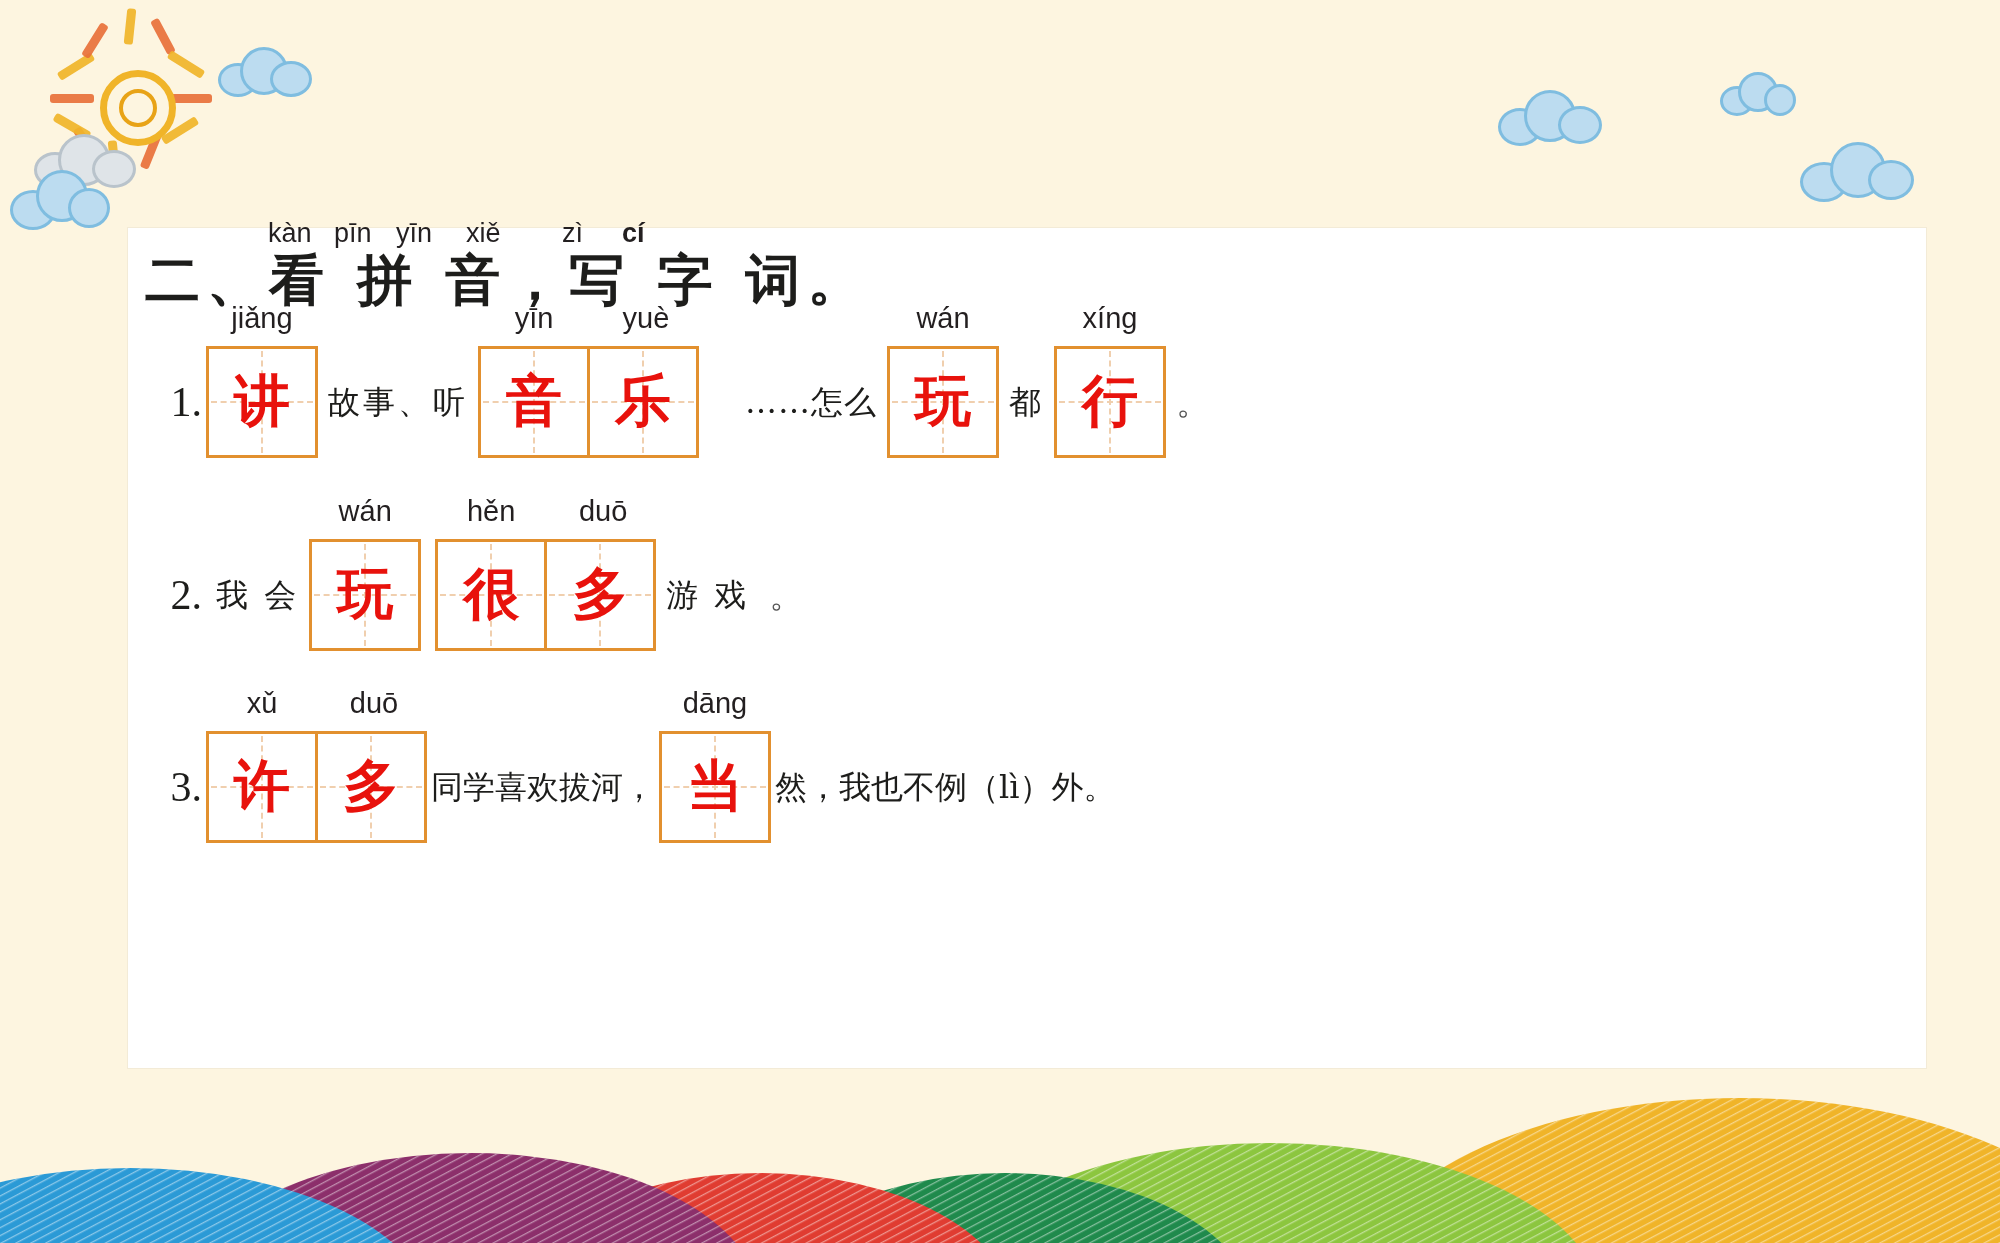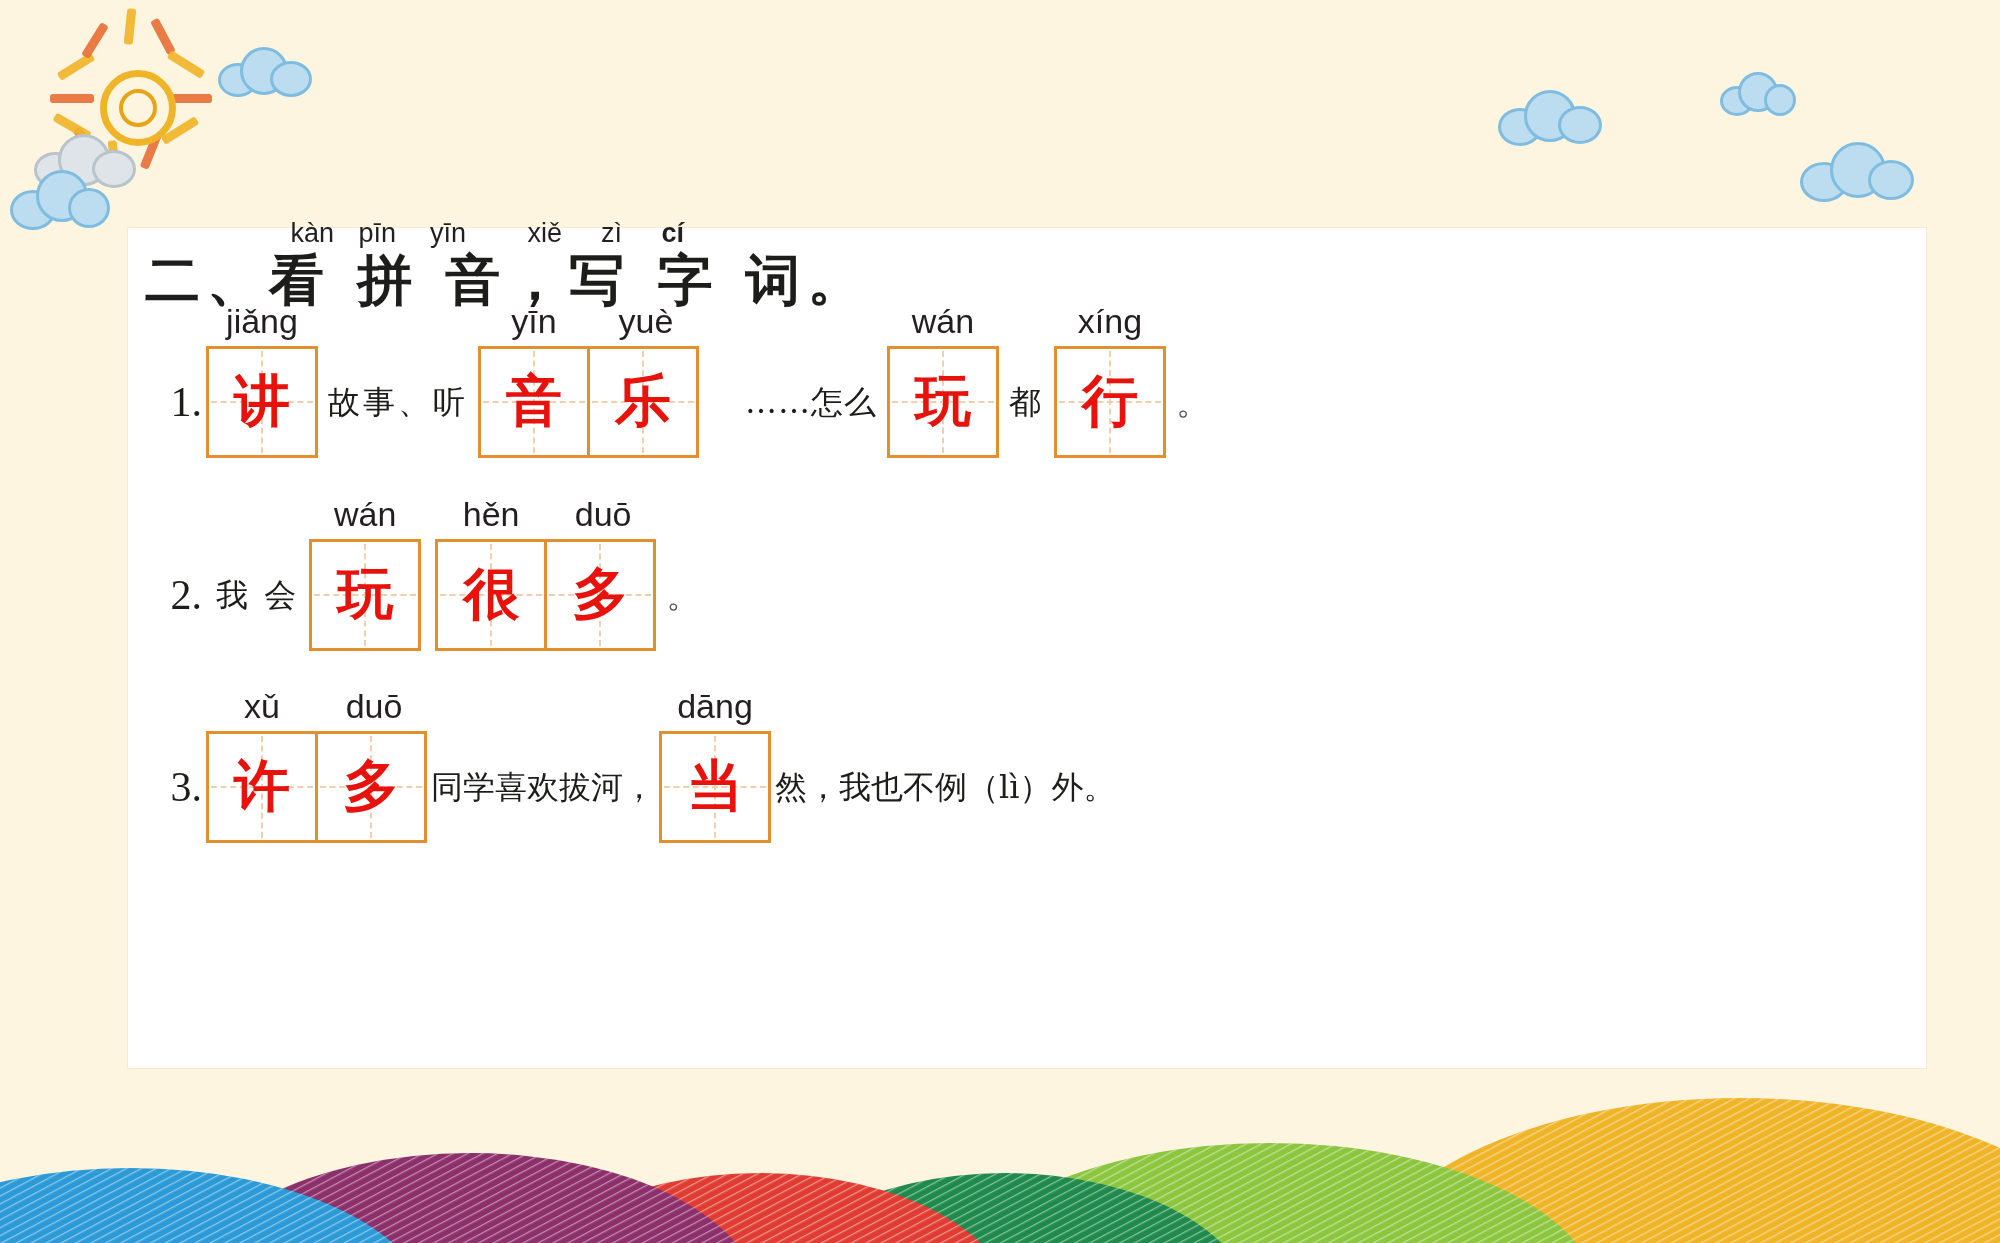--- a/index.html
+++ b/index.html
@@ -46,21 +46,21 @@
     box-shadow:0 0 0 1px rgba(0,0,0,0.04);
   }
 
   
   .heading-wrap { position:absolute; left:17px; top:-10px; }
   .heading-pinyin {
     position:absolute; left:123px; top:0px;
     font-size:27px; color:#231f20; letter-spacing:0px;
     white-space:nowrap;
   }
-  .heading-pinyin span { display:inline-block; text-align:right; }
+  .heading-pinyin span { display:inline-block; text-align:left; }
   .hp1{ width:66px; }
   .hp2{ width:62px; }
   .hp3{ width:70px; }
   .hp4{ width:96px; }
   .hp5{ width:60px; }
   .hp6{ width:62px;font-weight:bold; }
   .heading-title {
     position:absolute; left:0px; top:26px;
     font-size:55px; font-weight:bold; color:#1d1d1b;
     letter-spacing:7px; white-space:nowrap;
@@ -128,21 +128,21 @@
     font-size:56px; font-weight:bold; color:#e8120c;
     font-family:"DejaVu Sans", sans-serif;
     z-index:2;
   }
 
   
   .pinyin-strip { position:absolute; top:0px; left:0; height:46px; }
   .pinyin-strip .py {
     position:absolute; top:0;
     width:112px; text-align:center;
-    font-size:34px; color:#231f20;
+    font-size:29px; color:#231f20;
     font-family:"Liberation Sans", sans-serif;
   }
 
   .period { font-size:34px; color:#555; line-height:112px; padding-left:10px; }
 </style>
 </head>
 <body>
 
 <div class="bg-sky"></div>
 
@@ -299,20 +299,21 @@
           <div class="py" style="left:112px;">duō</div>
         </div>
         <div class="cell">
           <span class="glyph">很</span>
         </div>
         <div class="cell">
           <span class="glyph">多</span>
         </div>
       </div>
 
+      <div class="han">游 戏</div>
       <div class="period">。</div>
     </div>
   </div>
 
   <div class="row row3">
     <div class="line" style="left:20px;">
       <div class="num">3.</div>
 
       <div class="boxgroup">
         <div class="pinyin-strip" style="top:-44px; left:0; width:224px;">

